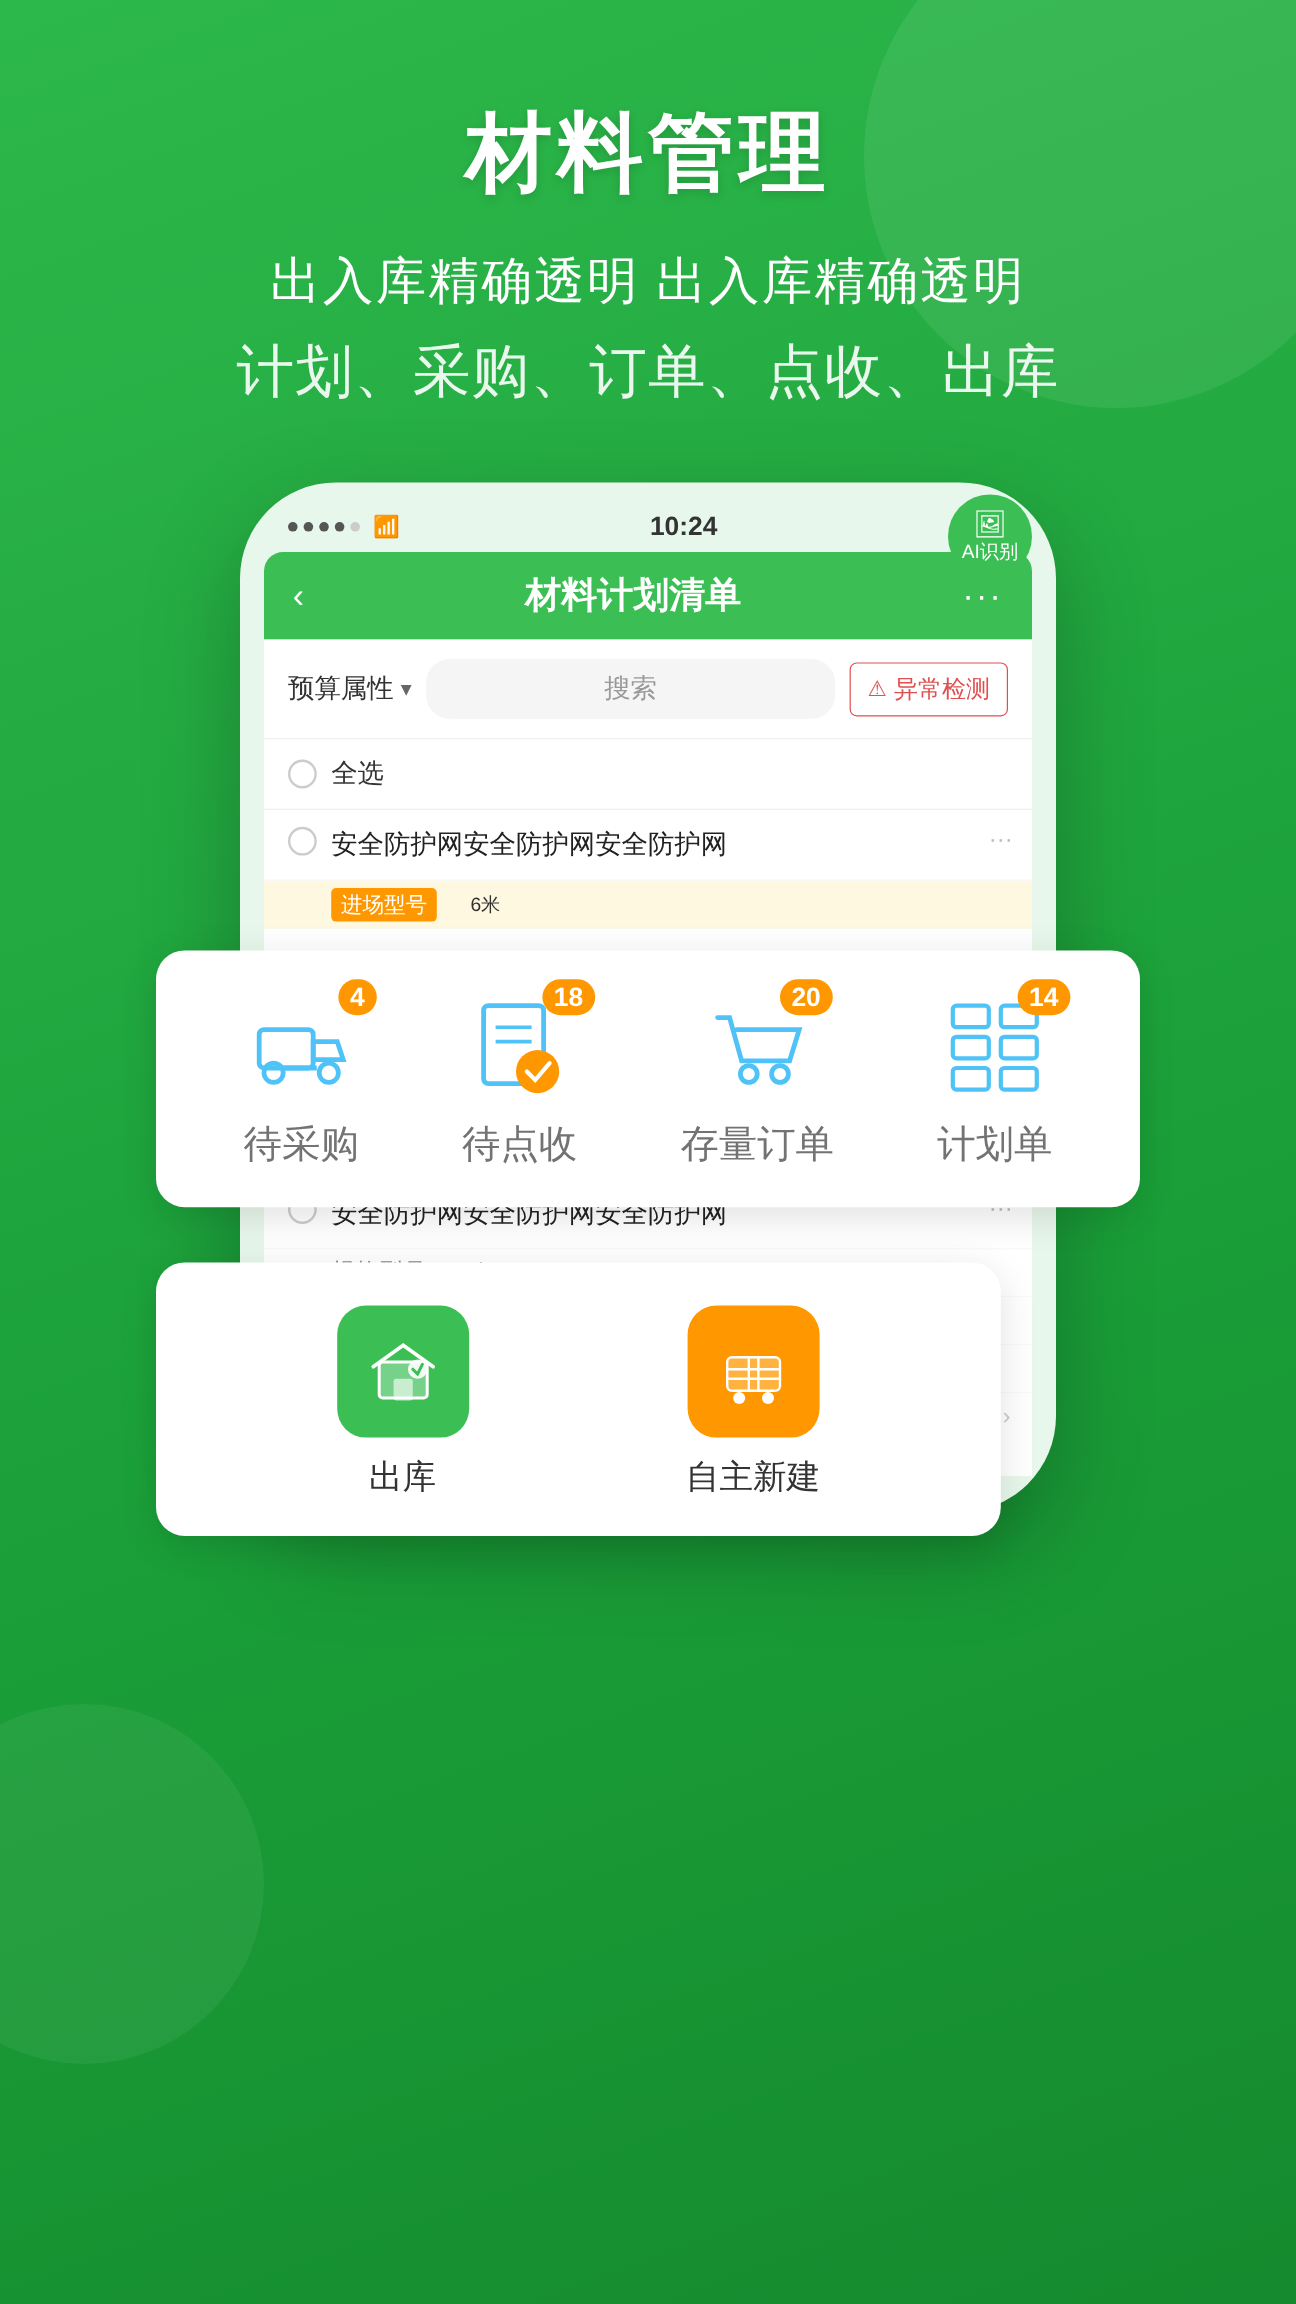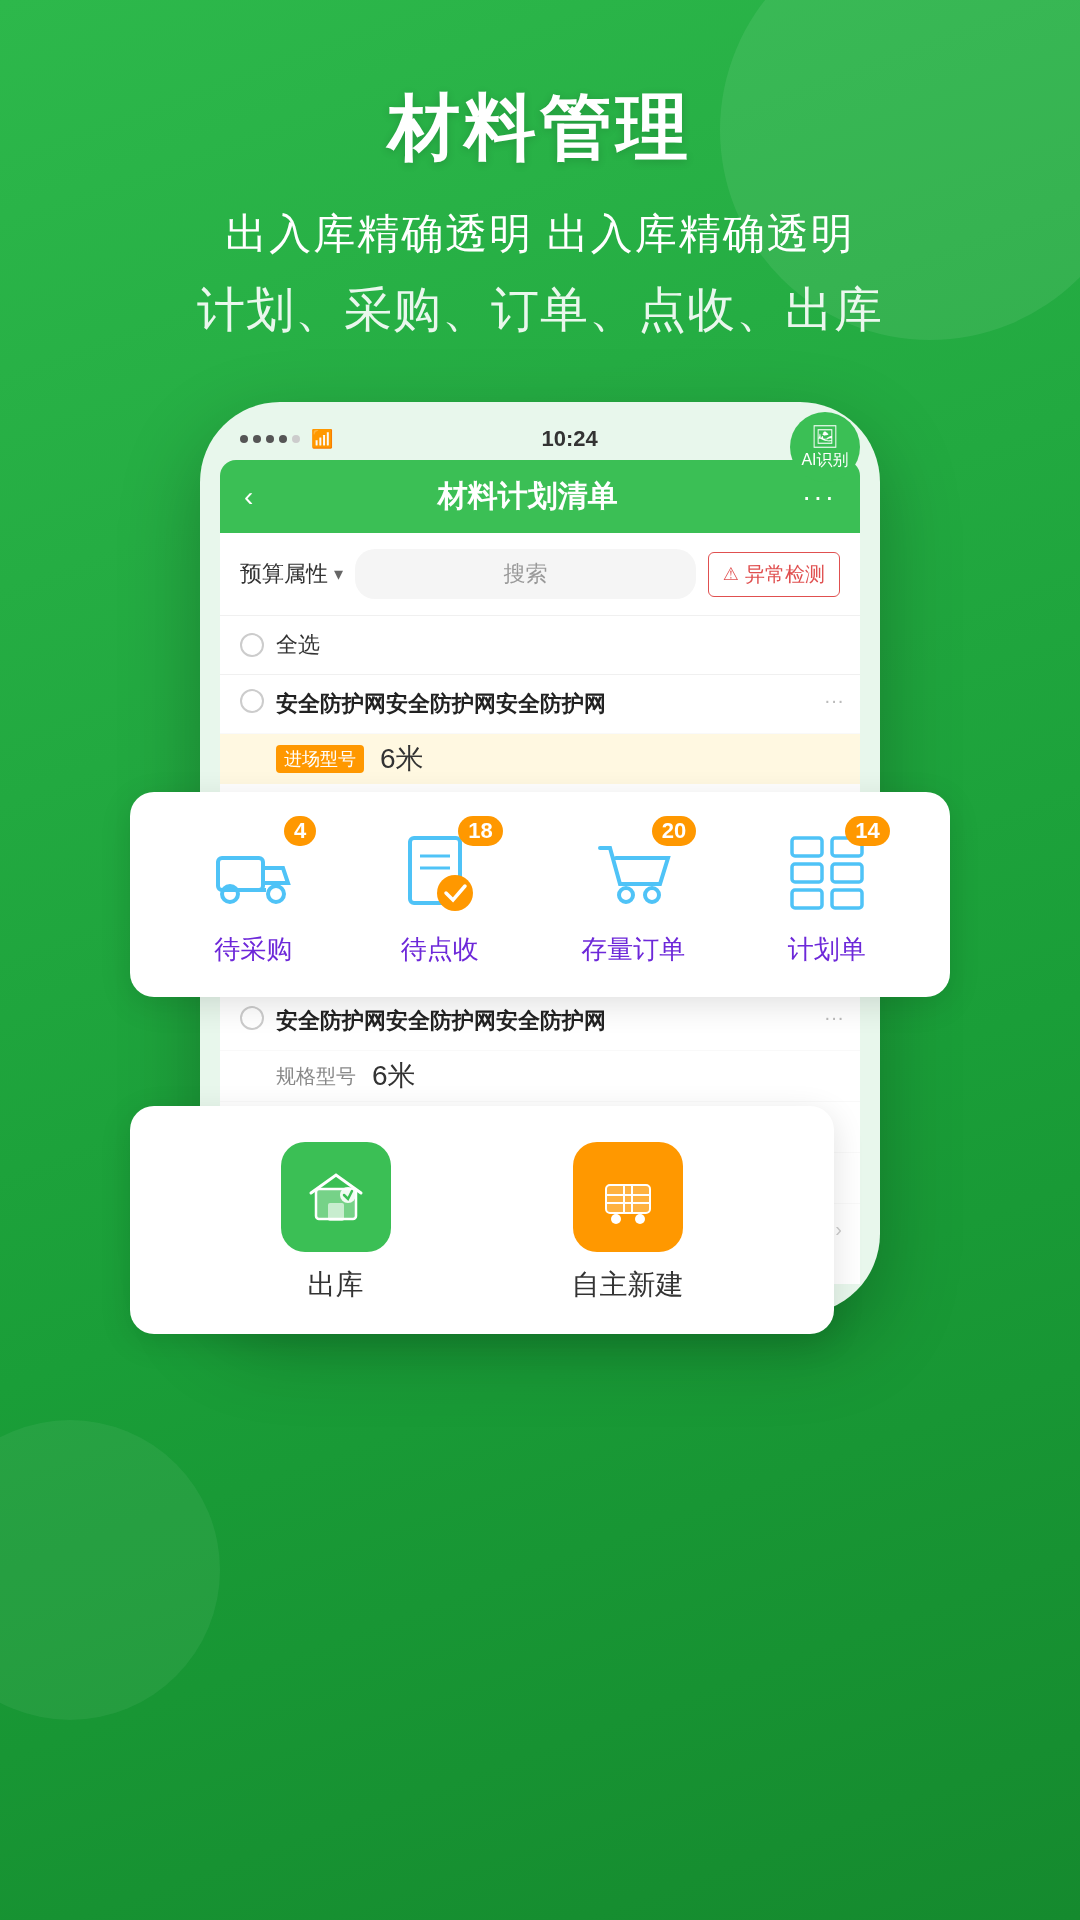--- a/index.html
+++ b/index.html
@@ -175,32 +175,32 @@
 
     
     .list-item-row {
       background: #fff;
       padding: 14px 20px 14px 20px;
       display: flex; align-items: flex-start; gap: 12px;
       border-top: 1px solid #f0f0f0;
       position: relative;
     }
     .item-name {
-      font-size: 22px; color: #222; font-weight: 700; flex: 1;
+      font-size: 22px; color: #222; font-weight: 400; flex: 1;
       padding-right: 30px;
     }
     .item-more { position: absolute; right: 16px; top: 14px; color: #bbb; font-size: 20px; }
     .item-sub-row {
       background: #fff;
       padding: 6px 20px 6px 56px;
       display: flex; gap: 16px; align-items: center;
       border-top: 1px solid #f9f9f9;
     }
     .item-sub-label { font-size: 20px; color: #888; }
-    .item-sub-val { font-size: 28px; color: #333; }
+    .item-sub-val { font-size: 16px; color: #333; margin-left: 12px; }
     .orange-tag {
       background: #ff9800; color: #fff; font-size: 18px;
       border-radius: 4px; padding: 2px 8px;
     }
 
     
     .quick-actions-card {
       position: absolute;
       background: #fff;
       border-radius: 24px;
@@ -227,21 +227,21 @@
     }
     .action-badge {
       position: absolute;
       top: -12px; right: -18px;
       background: #ff9800;
       color: #fff; font-size: 22px; font-weight: 700;
       border-radius: 20px; padding: 2px 10px;
       min-width: 32px; text-align: center;
     }
     .action-label {
-      font-size: 26px; color: #6d28d9; font-weight: 500;
+      font-size: 32px; color: #737373; font-weight: 500;
     }
 
     
     .bottom-icons-card {
       position: absolute;
       background: #fff;
       border-radius: 24px;
       padding: 36px 60px 30px;
       box-shadow: 0 8px 32px rgba(0,0,0,0.12);
       display: flex;

